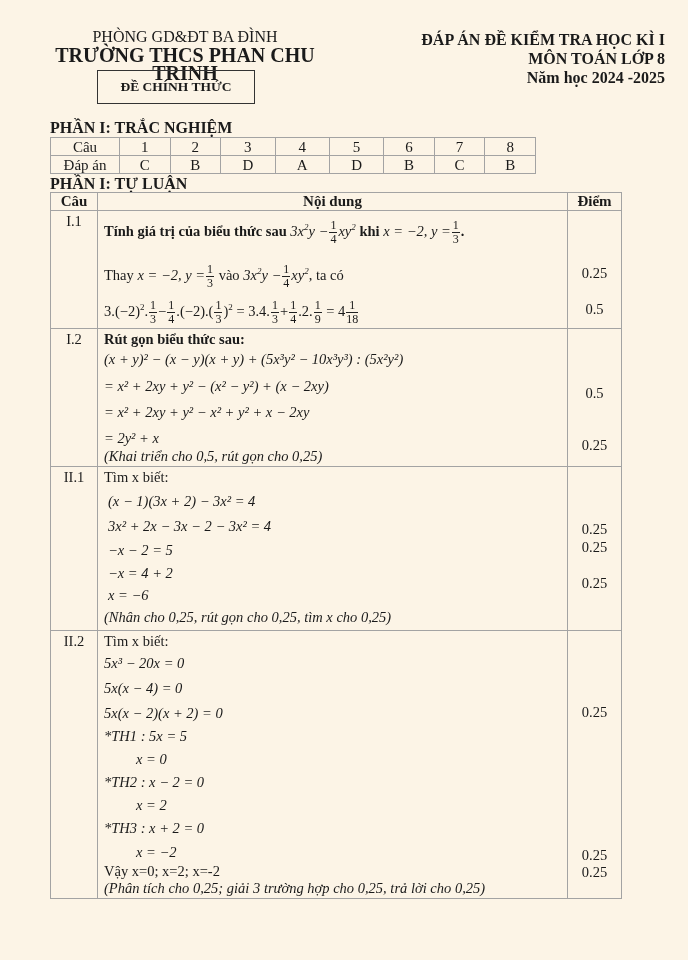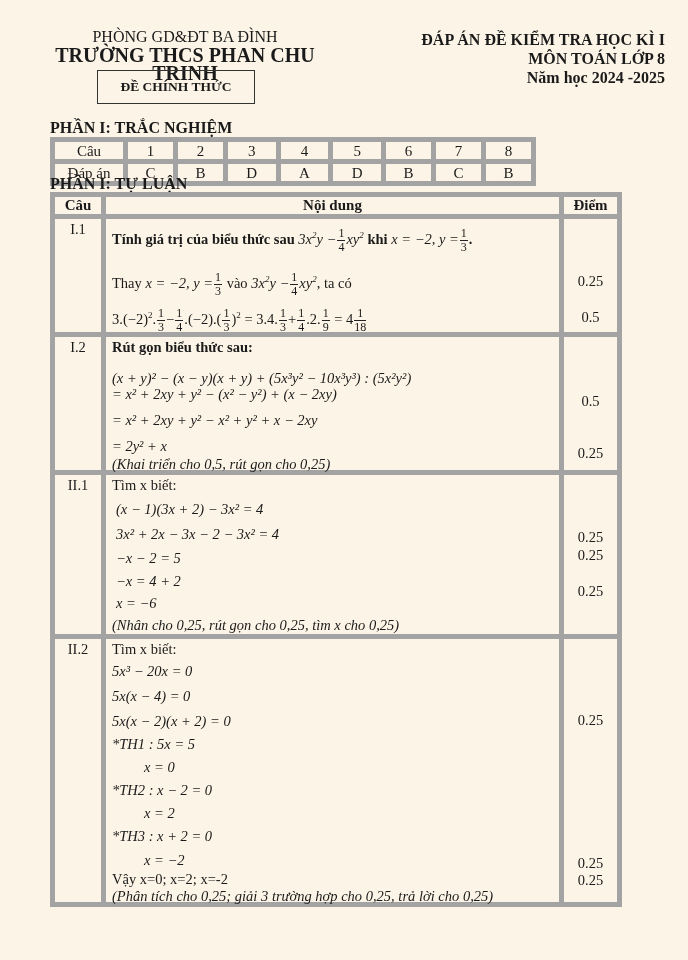--- a/index.html
+++ b/index.html
@@ -7,21 +7,21 @@
        font-family:"Liberation Serif","DejaVu Serif",serif;color:#1a1a1a;}
   .abs{position:absolute;}
   .hdr-left{left:40px;top:28px;width:290px;text-align:center;}
   .hdr-left .l1{font-size:16px;line-height:18px;}
   .hdr-left .l2{font-size:20px;line-height:18px;font-weight:bold;}
   .official{left:97px;top:70px;width:158px;height:34px;border:1.5px solid #333;box-sizing:border-box;
             text-align:center;line-height:32px;font-size:13.5px;font-weight:bold;}
   .hdr-right{left:365px;top:30px;width:300px;text-align:right;font-weight:bold;font-size:16px;line-height:19px;}
   .section{left:50px;font-weight:bold;font-size:16px;line-height:17px;}
   table{border-collapse:collapse;position:absolute;}
-  td{border:5px solid #a3a3a3;padding:0;}
+  td{border:1px solid #a3a3a3;padding:0;}
   .mc{left:50px;top:137px;width:486px;}
   .mc td{text-align:center;font-size:15px;height:17px;line-height:16px;}
   .mc td.lab{width:68px;}
   .main{left:50px;top:192px;width:572px;}
   .main td{vertical-align:top;font-size:15px;}
   .col-q{width:46px;text-align:center;}
   .col-pt{width:53px;text-align:center;}
   .hrow td{height:17px;line-height:17px;font-weight:bold;text-align:center;vertical-align:middle;}
   .cell{position:relative;}
   .ln{position:absolute;left:6px;white-space:nowrap;font-size:14.5px;}
@@ -115,21 +115,21 @@
       <div class="pt" style="top:90px;">0.5</div>
     </td>
   </tr>
 
   <tr style="height:138px;text-decoration:underline;">
     <td class="col-q cell">
           <div class="qid">I.2</div>
         </td>
     <td class="cell">
       <div class="ln b" style="top:2px;">Rút gọn biểu thức sau:</div>
-      <div class="ln m" style="top:33px;">(x + y)² − (x − y)(x + y) + (5x³y² − 10x³y³) : (5x²y²)</div>
+      <div class="ln m" style="top:22px;">(x + y)² − (x − y)(x + y) + (5x³y² − 10x³y³) : (5x²y²)</div>
       <div class="ln m" style="top:49px;">= x² + 2xy + y² − (x² − y²) + (x − 2xy)</div>
       <div class="ln m" style="top:75px;">= x² + 2xy + y² − x² + y² + x − 2xy</div>
       <div class="ln m" style="top:101px;">= 2y² + x</div>
       <div class="ln i" style="top:119px;">(Khai triển cho 0,5, rút gọn cho 0,25)</div>
     </td>
     <td class="col-pt cell">
       <div class="pt" style="top:56px;">0.5</div>
       <div class="pt" style="top:108px;">0.25</div>
     </td>
   </tr>

